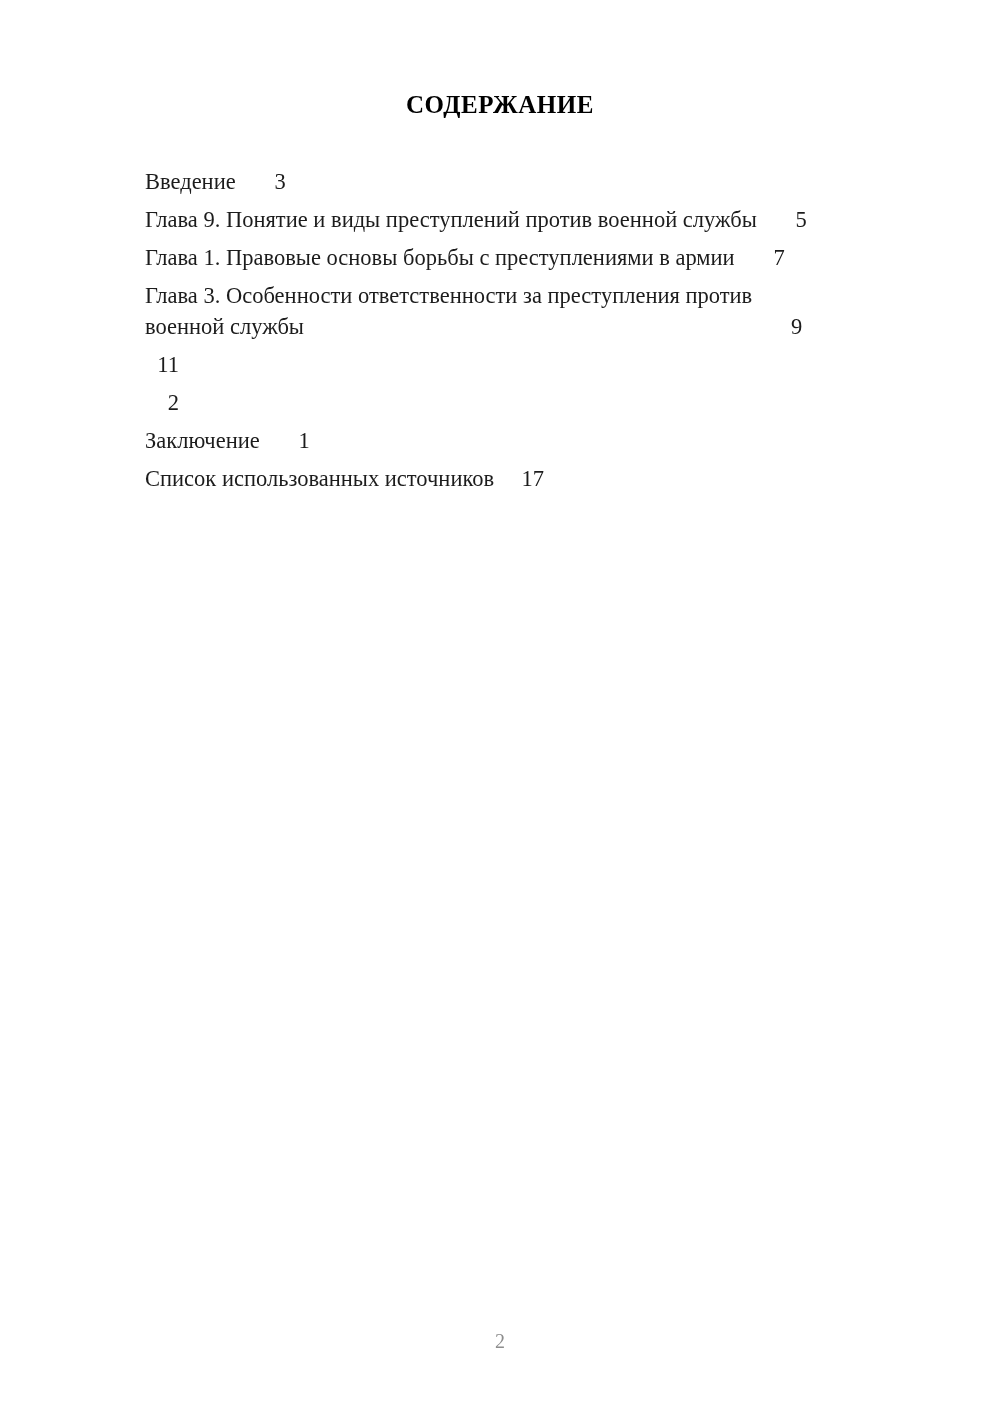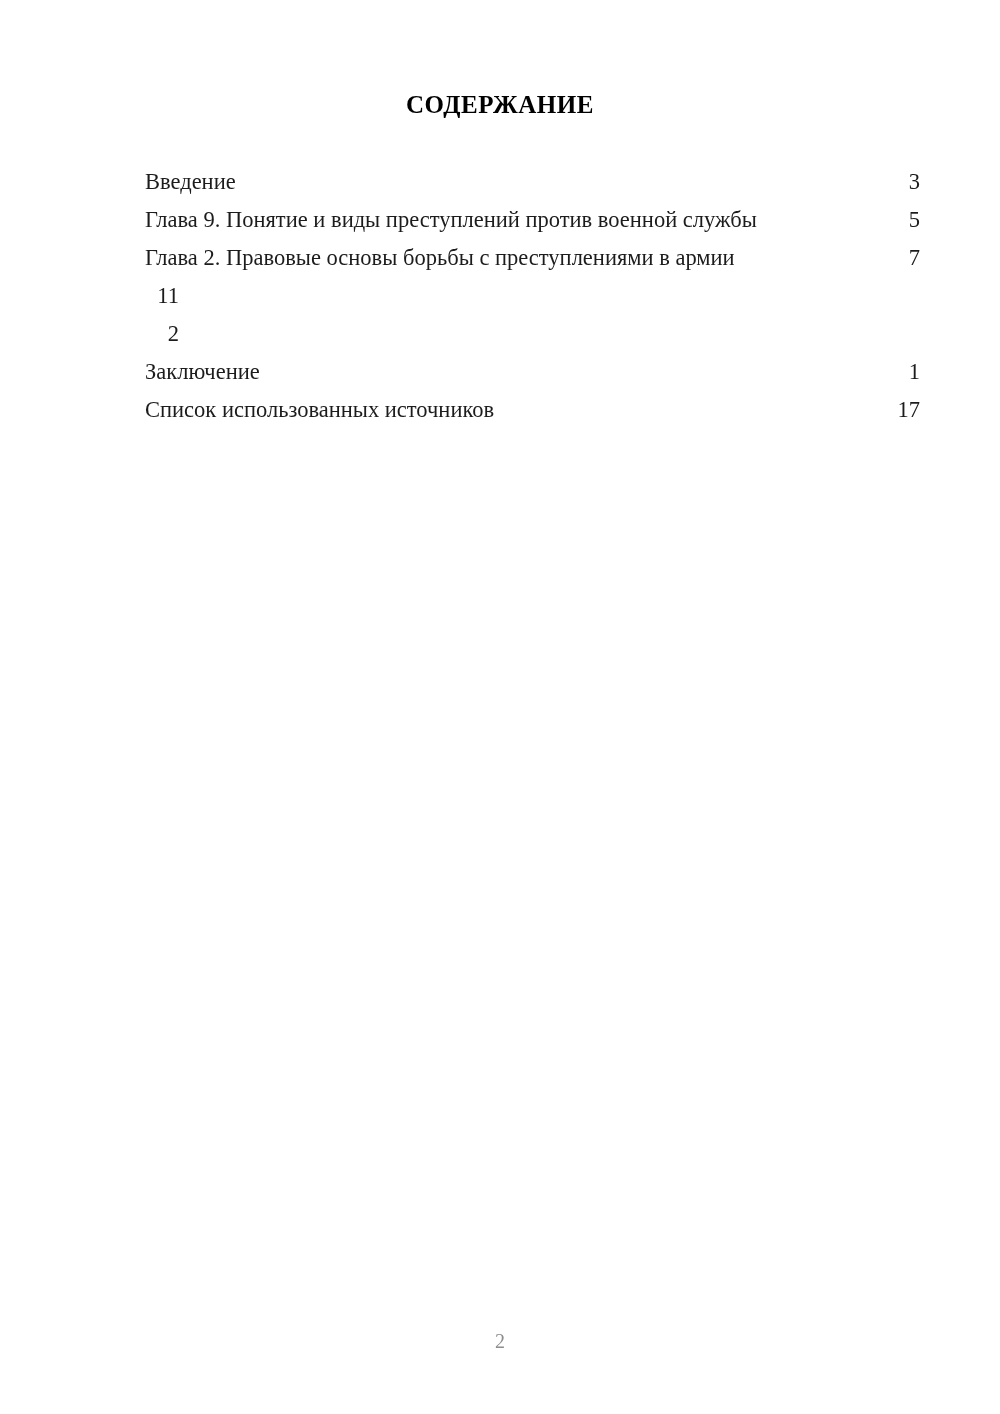--- a/index.html
+++ b/index.html
@@ -49,21 +49,21 @@
   }
 
   .toc-entry {
     position: relative;
     margin-bottom: 7px;
   }
 
   .toc-entry-inner {
     display: flex;
     align-items: flex-end;
-    justify-content: space-between;
+    justify-content: flex-start;
     gap: 16px;
   }
 
   .toc-entry-label {
     font-size: 22.5px;
     line-height: 31px;
     color: #1c1c1c;
     max-width: 690px;
     white-space: pre-line;
     font-family: "Liberation Serif", "DejaVu Serif", serif;
@@ -109,25 +109,32 @@
 
     <div class="toc-entry">
       <div class="toc-entry-inner">
         <span class="toc-entry-label">Глава 9. Понятие и виды преступлений против военной службы</span>
         <span class="toc-entry-page">5</span>
       </div>
     </div>
 
     <div class="toc-entry">
       <div class="toc-entry-inner">
-        <span class="toc-entry-label">Глава 2. Правовые основы борьбы с преступлениями в армии</span>
+        <span class="toc-entry-label">Глава 1. Правовые основы борьбы с преступлениями в армии</span>
         <span class="toc-entry-page">7</span>
       </div>
     </div>
 
+    <div class="toc-entry">
+      <div class="toc-entry-inner">
+        <span class="toc-entry-label">Глава 3. Особенности ответственности за преступления против
+военной службы</span>
+        <span class="toc-entry-page">9</span>
+      </div>
+    </div>
 
     <div class="toc-entry">
       <div class="toc-entry-inner">
         <span class="toc-entry-page">11</span>
       </div>
     </div>
 
     <div class="toc-entry">
       <div class="toc-entry-inner">
         <span class="toc-entry-page">2</span>

